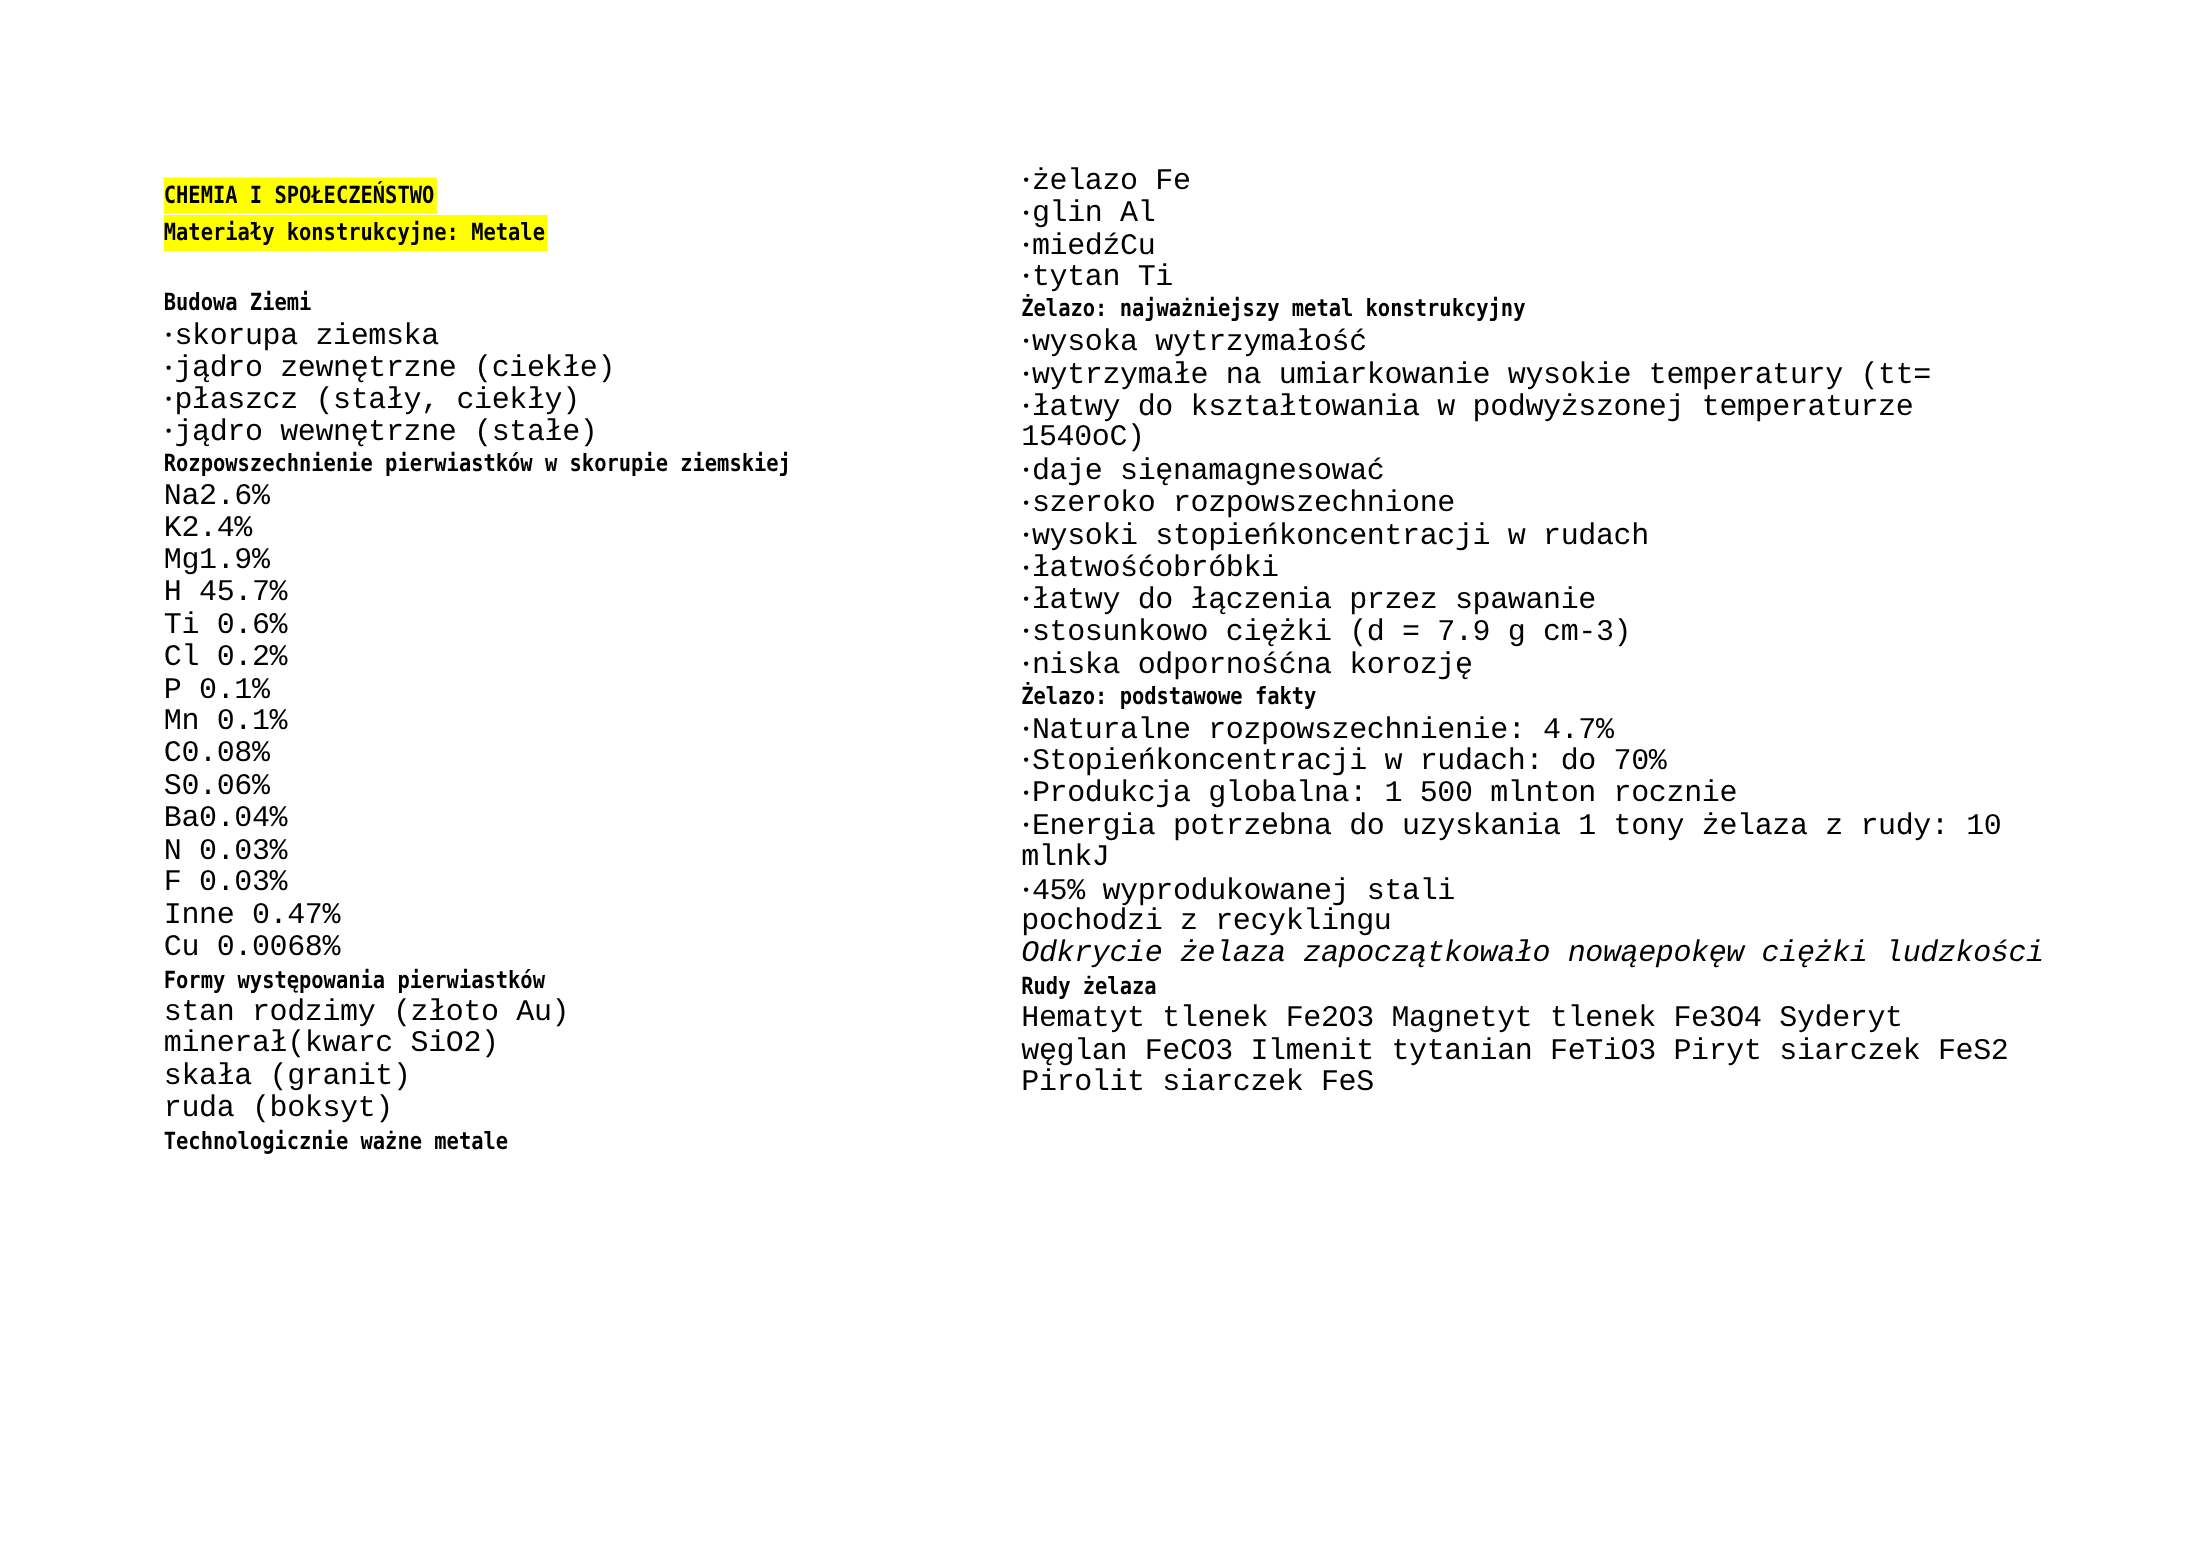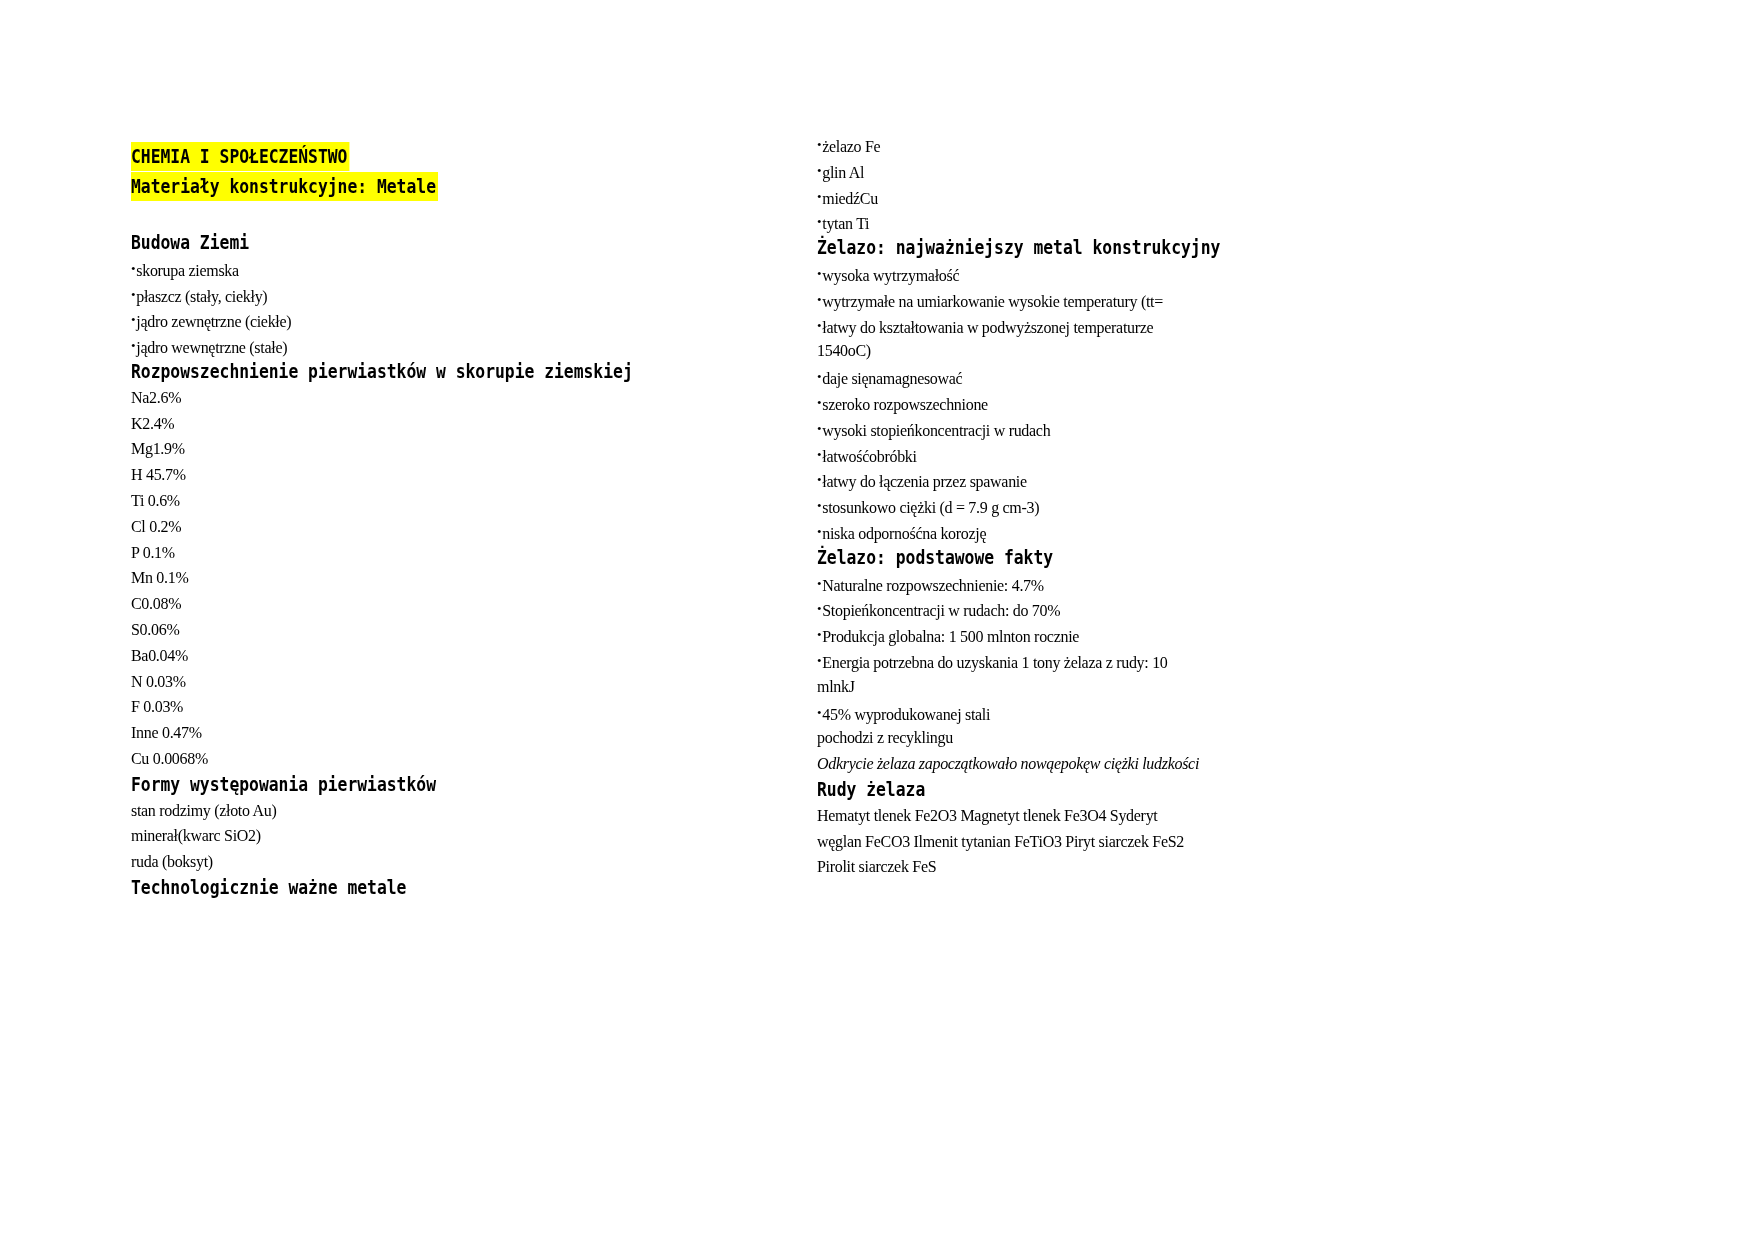--- a/index.html
+++ b/index.html
@@ -1,22 +1,22 @@
 <!DOCTYPE html>
 <html><head>
 <meta charset="utf-8">
 <style>
   html, body { margin: 0; padding: 0; background: #ffffff; }
   body { width: 1754px; height: 1240px; position: relative; overflow: hidden; color: #000; }
   .col { position: absolute; top: 142px; }
   .col-left { left: 131px; width: 640px; }
   .col-right { left: 817px; width: 640px; }
   .line {
-    font-family: Liberation Serif, serif;
-    font-size: 16px;
+    font-family: Liberation Mono, monospace;
+    font-size: 24px;
     line-height: 25.8px;
     height: 25.8px;
     white-space: nowrap;
     letter-spacing: -0.3px;
   }
   .head {
     font-family: "DejaVu Sans Mono", monospace;
     font-weight: bold;
     font-size: 19px;
     line-height: 25.8px;
@@ -51,22 +51,22 @@
   <div class="title-wrap">
     <span class="title">CHEMIA I SPOŁECZEŃSTWO</span>
   </div>
   <div class="title-wrap">
     <span class="title">Materiały konstrukcyjne: Metale</span>
   </div>
   <div class="gap"></div>
 
   <div class="head">Budowa Ziemi</div>
   <div class="line bullet">skorupa ziemska</div>
+  <div class="line bullet">jądro zewnętrzne (ciekłe)</div>
   <div class="line bullet">płaszcz (stały, ciekły)</div>
-  <div class="line bullet">jądro zewnętrzne (ciekłe)</div>
   <div class="line bullet">jądro wewnętrzne (stałe)</div>
 
   <div class="head">Rozpowszechnienie pierwiastków w skorupie ziemskiej</div>
   <div class="line">Na2.6%</div>
   <div class="line">K2.4%</div>
   <div class="line">Mg1.9%</div>
   <div class="line">H 45.7%</div>
   <div class="line">Ti 0.6%</div>
   <div class="line">Cl 0.2%</div>
   <div class="line">P 0.1%</div>
@@ -75,20 +75,21 @@
   <div class="line">S0.06%</div>
   <div class="line">Ba0.04%</div>
   <div class="line">N 0.03%</div>
   <div class="line">F 0.03%</div>
   <div class="line">Inne 0.47%</div>
   <div class="line">Cu 0.0068%</div>
 
   <div class="head">Formy występowania pierwiastków</div>
   <div class="line">stan rodzimy (złoto Au)</div>
   <div class="line">minerał(kwarc SiO2)</div>
+  <div class="line">skała (granit)</div>
   <div class="line">ruda (boksyt)</div>
 
   <div class="head">Technologicznie ważne metale</div>
 </div>
 
 <div class="col col-right" style="top:132px;">
   <div class="line bullet">żelazo Fe</div>
   <div class="line bullet">glin Al</div>
   <div class="line bullet">miedźCu</div>
   <div class="line bullet">tytan Ti</div>

